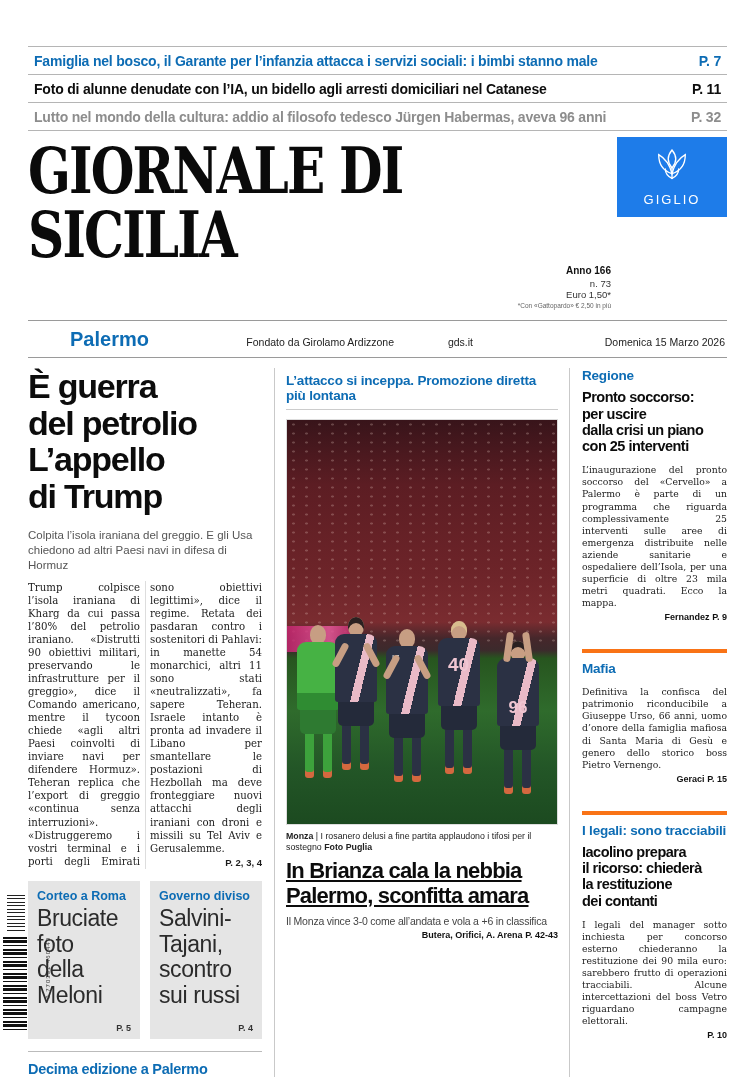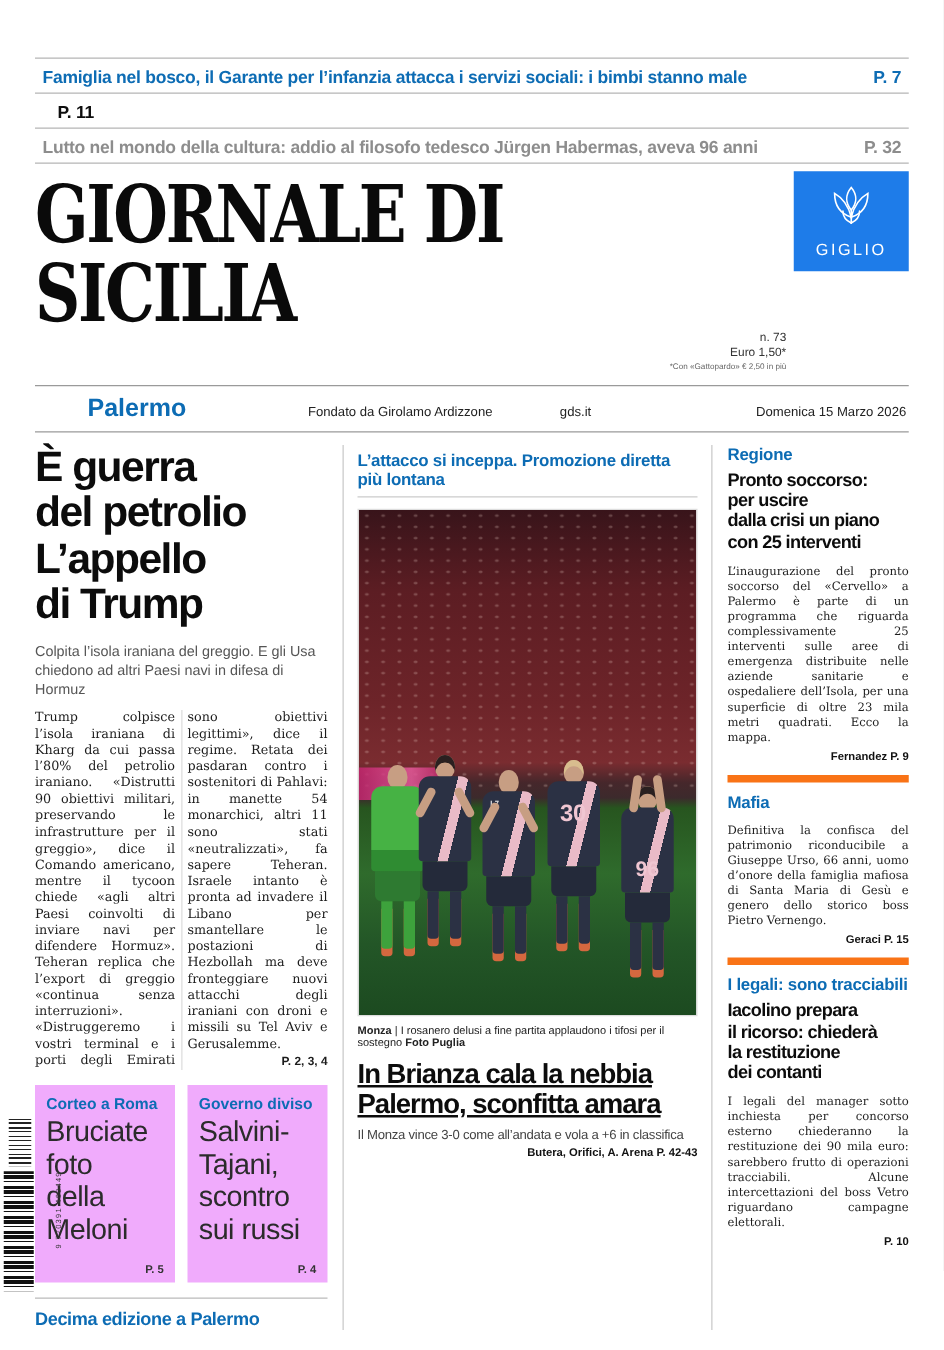--- a/index.html
+++ b/index.html
@@ -21,21 +21,21 @@
   
   .masthead{display:flex;justify-content:space-between;align-items:flex-start;margin-top:6px;}
   .mast-left{flex:1;}
   .mast-title{font-family:"DejaVu Serif",serif;font-weight:bold;font-size:54px;
               letter-spacing:-2px;line-height:1.0;margin-top:2px;
               transform:scaleX(.93) scaleY(1.18);transform-origin:left top;color:#0a0a0a;}
   .mast-info{text-align:right;margin-top:18px;margin-right:6px;line-height:1.25;}
   .mast-info .anno{font-weight:bold;font-size:10px;}
   .mast-info .nro,.mast-info .prz{font-size:9.5px;color:#333;}
   .mast-info .note{font-size:6.5px;color:#666;margin-top:1px;}
-  .giglio-box{width:92px;height:80px;background:#1e7ce9;display:flex;flex-direction:column;
+  .giglio-box{width:110px;height:80px;background:#1e7ce9;display:flex;flex-direction:column;
               align-items:center;justify-content:center;gap:4px;cursor:pointer;}
   .giglio-box .glabel{color:#fff;font-size:13px;letter-spacing:2px;}
 
   
   .info-bar{display:flex;align-items:baseline;margin-top:10px;border-top:1px solid #9a9a9a;
             border-bottom:1px solid #9a9a9a;padding:7px 2px 6px 2px;}
   .info-bar .edition{color:#0d6cb4;font-weight:bold;font-size:20px;flex:1.4;margin-left:40px;}
   .info-bar .founded{flex:1.6;font-size:10.5px;color:#222;}
   .info-bar .site{flex:1;font-size:10.5px;color:#222;cursor:pointer;}
   .info-bar .date{font-size:10.5px;color:#222;text-align:right;flex:1.2;}
@@ -49,21 +49,21 @@
   
   .lead-hl{font-size:34px;font-weight:bold;letter-spacing:-1.2px;line-height:1.07;color:#0c0c0c;}
   .lead-stand{margin-top:14px;font-size:11.5px;color:#555;line-height:1.3;white-space:pre-line;}
   .dateline-wrap{margin-top:14px;border-top:1px solid #aaa;border-bottom:1px solid #ccc;padding:6px 0;}
   .dateline{font-size:10.5px;font-weight:bold;letter-spacing:1.2px;color:#111;}
   .lead-body{margin-top:8px;font-family:"DejaVu Serif",serif;font-size:10.2px;line-height:1.28;
              text-align:justify;column-count:2;column-gap:10px;column-rule:1px solid #ddd;color:#1c1c1c;}
   .pageref{display:block;text-align:right;font-family:"Liberation Sans",sans-serif;
            font-weight:bold;font-size:9.5px;margin-top:2px;cursor:pointer;}
   .briefs{display:flex;gap:10px;margin-top:12px;}
-  .brief{flex:1;background:#f0abfc;padding:8px 9px 6px 9px;display:flex;flex-direction:column;}
+  .brief{flex:1;background:#e5e5e5;padding:8px 9px 6px 9px;display:flex;flex-direction:column;}
   .brief .bk{color:#0d6cb4;font-weight:bold;font-size:12.5px;}
   .brief .bt{font-size:23px;color:#2b2b2b;line-height:1.12;margin-top:3px;letter-spacing:-0.4px;}
   .brief .bp{text-align:right;font-weight:bold;font-size:9px;color:#333;margin-top:14px;cursor:pointer;}
   .strapapa{margin-top:12px;border-top:1px solid #bbb;padding-top:9px;display:flex;gap:10px;}
   .strapapa .sp-text{flex:1;}
   .sp-kicker{color:#0d6cb4;font-weight:bold;font-size:14.5px;letter-spacing:-0.3px;}
 
   
   .match-kicker{color:#0d6cb4;font-weight:bold;font-size:13.5px;letter-spacing:-0.2px;
                 padding:5px 0 6px 0;border-bottom:1px solid #ccc;}
@@ -100,21 +100,21 @@
   .fig.gk .legs i{background:#3da23c;}
   .caption{margin-top:6px;font-size:8.8px;color:#222;line-height:1.2;}
   .caption b{font-weight:bold;}
   .match-hl{font-weight:bold;font-size:22px;letter-spacing:-0.8px;line-height:1.1;margin-top:7px;color:#0c0c0c;text-decoration:underline;}
   .match-stand{margin-top:7px;font-size:10.5px;letter-spacing:-0.2px;color:#444;white-space:nowrap;}
   .match-byline{text-align:right;font-weight:bold;font-size:9px;margin-top:3px;color:#111;}
   .match-byline .mp{cursor:pointer;}
 
   
   .rc-sec{padding-bottom:10px;}
-  .rc-sec + .rc-sec{border-top:6px solid #f97316;padding-top:8px;}
+  .rc-sec + .rc-sec{border-top:4px solid #f97316;padding-top:8px;margin-top:17px;}
   .rc-kicker{color:#0d6cb4;font-weight:bold;font-size:13.5px;letter-spacing:-0.2px;}
   .rc-hl{font-weight:bold;font-size:14.5px;letter-spacing:-0.5px;line-height:1.12;margin-top:6px;color:#0c0c0c;}
   .rc-body{margin-top:10px;font-family:"DejaVu Serif",serif;font-size:9.3px;line-height:1.3;
            text-align:justify;color:#1c1c1c;}
   .rc-by{text-align:right;font-size:9px;margin-top:3px;}
   .rc-by b{font-weight:bold;}
   .rc-by .rp{font-weight:bold;cursor:pointer;}
 
   
   .barcode{position:absolute;left:3px;top:895px;width:26px;height:150px;}
@@ -130,32 +130,34 @@
 
 <div class="page">
   <div class="content">
 
     <div class="top-strip">
       <div class="ts-row ts-blue">
         <span>Famiglia nel bosco, il Garante per l’infanzia attacca i servizi sociali: i bimbi stanno male</span>
         <span class="ts-page">P. 7</span>
       </div>
       <div class="ts-row ts-black">
+        <span>Foto di alunne denudate con l’IA, un bidello agli arresti domiciliari nel Catanese</span>
         <span class="ts-page">P. 11</span>
       </div>
       <div class="ts-row ts-gray">
         <span>Lutto nel mondo della cultura: addio al filosofo tedesco Jürgen Habermas, aveva 96 anni</span>
         <span class="ts-page">P. 32</span>
       </div>
     </div>
 
     <div class="masthead">
       <div class="mast-left">
         <div class="mast-title">GIORNALE DI SICILIA</div>
         <div class="mast-info">
+          <div class="anno">Anno 166</div>
           <div class="nro">n. 73</div>
           <div class="prz">Euro 1,50*</div>
           <div class="note">*Con «Gattopardo» € 2,50 in più</div>
         </div>
       </div>
       <div class="giglio-box">
         <svg width="38" height="40" viewBox="0 0 40 42">
           <g fill="none" stroke="#ffffff" stroke-width="1.4" stroke-linecap="round">
             <path d="M20 2 C15 8 15 15 20 21 C25 15 25 8 20 2 Z"></path>
             <path d="M6 7 C6 17 11 24 20 27 C18 19 13 11 6 7 Z"></path>
@@ -251,21 +253,21 @@
               </div>
             <div class="shorts"></div>
               <div class="legs">
                 <i></i>
                 <i></i>
               </div>
           </div>
           <div class="fig hair-b" style="left:55%;bottom:14%;">
             <div class="head"></div>
             <div class="torso">
-                <span class="num">30</span>
+                <span class="num">40</span>
               </div>
             <div class="shorts"></div>
               <div class="legs">
                 <i></i>
                 <i></i>
               </div>
           </div>
           <div class="fig hair-d up" style="left:77%;bottom:9%;">
             <div class="head"></div>
             <div class="torso">

